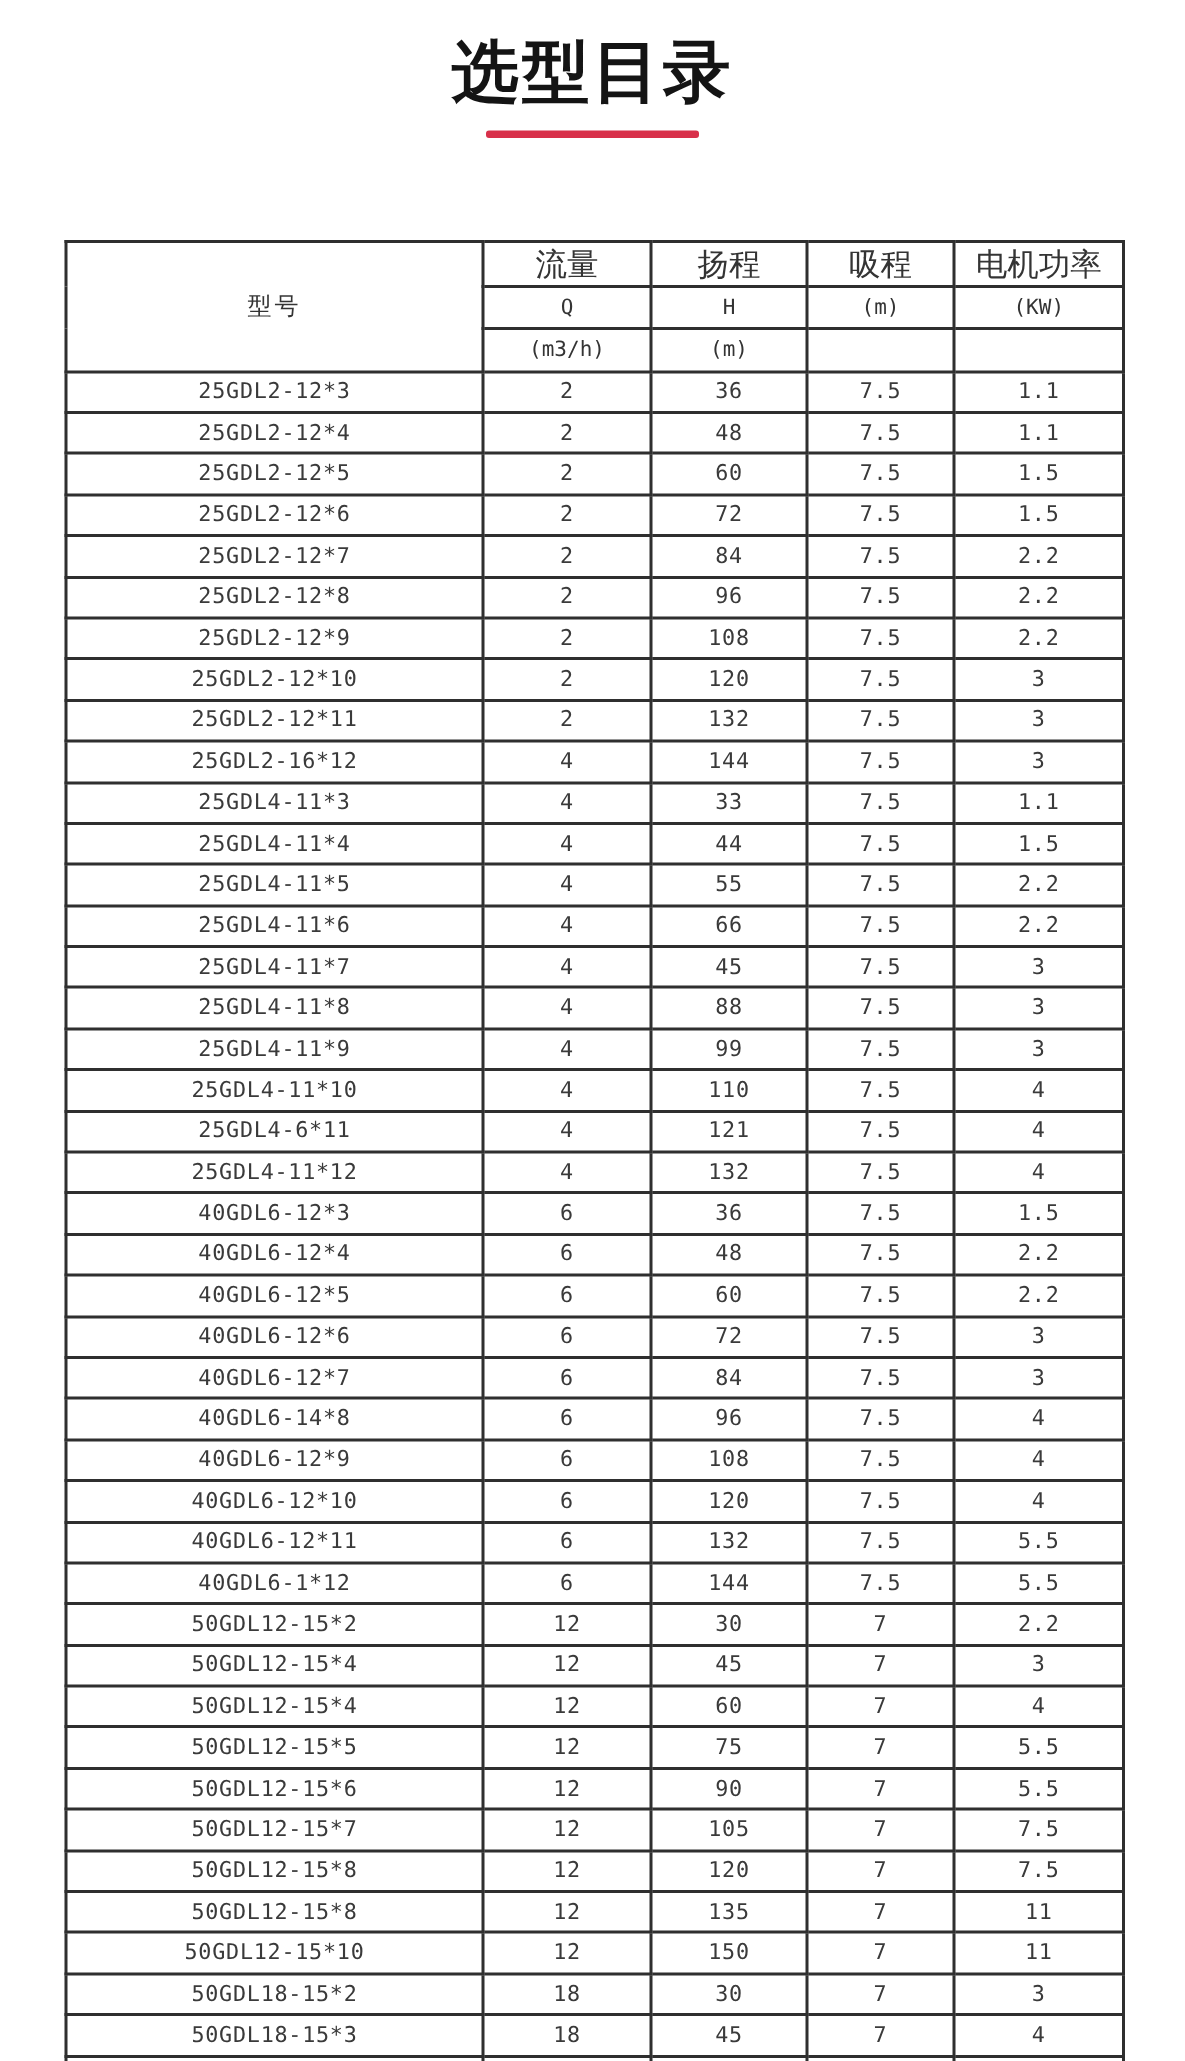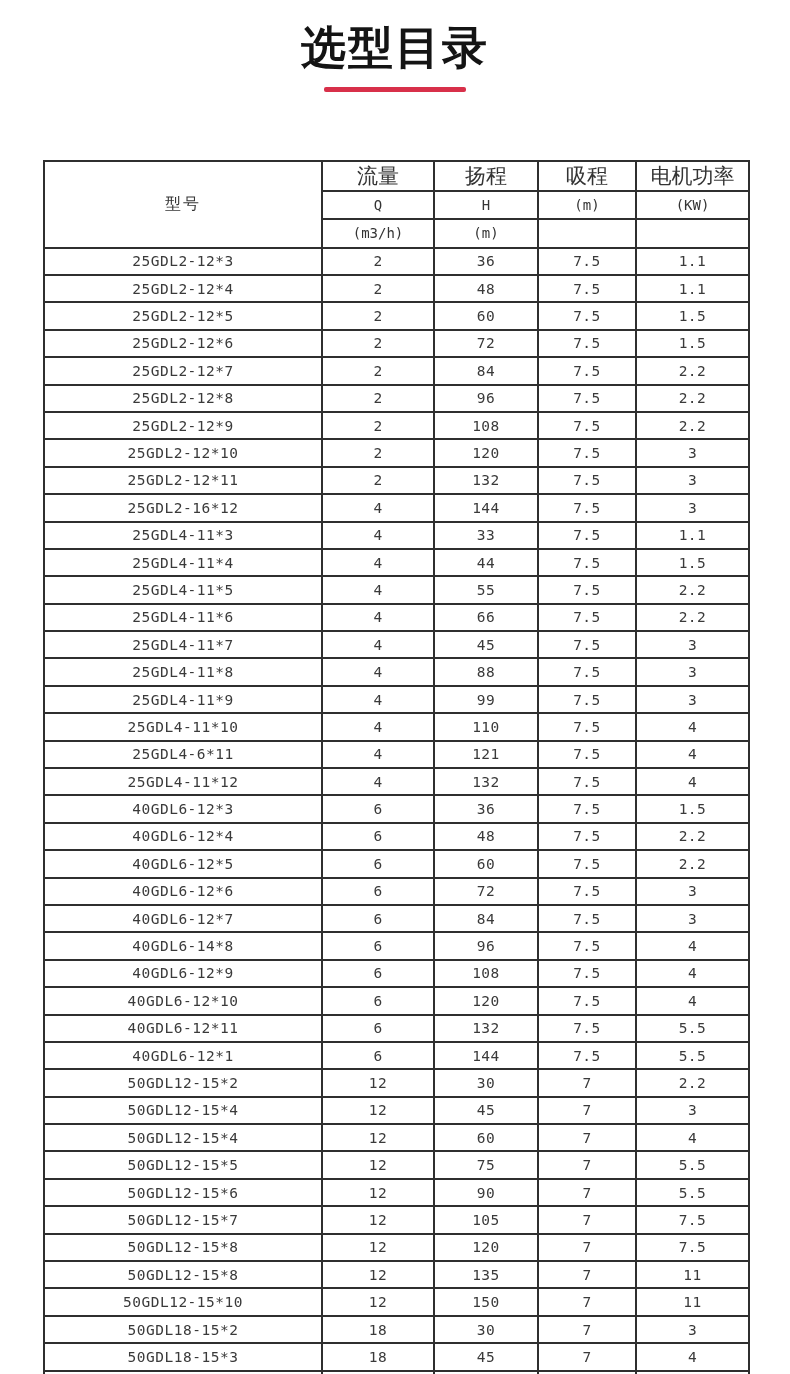--- a/index.html
+++ b/index.html
@@ -340,21 +340,21 @@
 
     <tr>
       <td>40GDL6-12*11</td>
       <td>6</td>
       <td>132</td>
       <td>7.5</td>
       <td>5.5</td>
     </tr>
 
     <tr>
-      <td>40GDL6-12*1</td>
+      <td>40GDL6-1*12</td>
       <td>6</td>
       <td>144</td>
       <td>7.5</td>
       <td>5.5</td>
     </tr>
 
     <tr>
       <td>50GDL12-15*2</td>
       <td>12</td>
       <td>30</td>

